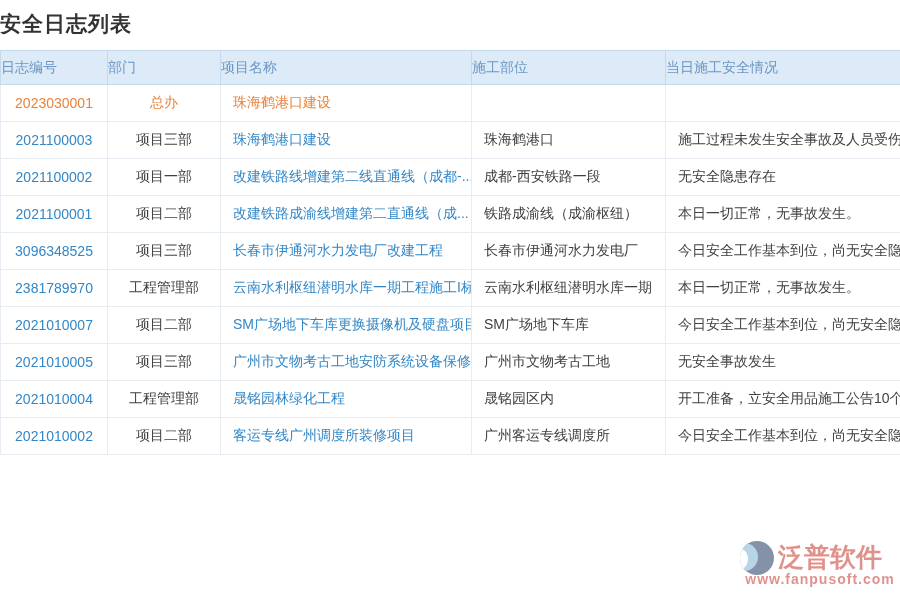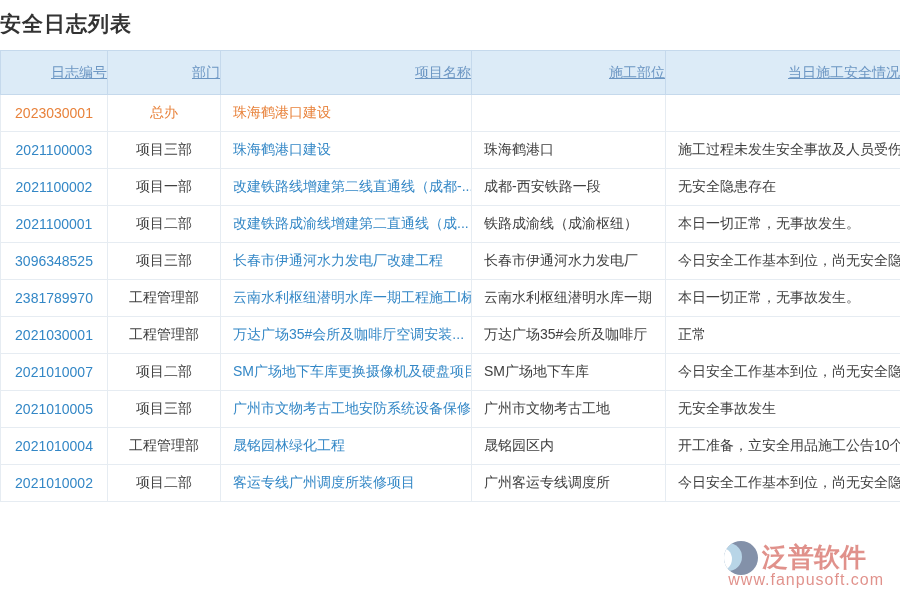--- a/index.html
+++ b/index.html
@@ -21,25 +21,24 @@
   table.log-table {
     width: 900px;
     border-collapse: collapse;
     table-layout: fixed;
     font-size: 14px;
   }
   table.log-table thead th {
     background: #dcebf7;
     color: #6c96c3;
     font-weight: normal;
-    height: 44px;
-    text-align: right;
+    height: 34px;
+    text-align: left;
     border: 1px solid #c5d9ec;
     border-bottom: 1px solid #c5d9ec;
-    text-decoration: underline;
   }
   table.log-table tbody td {
     height: 37px;
     border: 1px solid #e6ecf2;
     color: #404040;
     overflow: hidden;
     white-space: nowrap;
     background: #ffffff;
   }
   td.c1, td.c2 { text-align: center; }
@@ -52,21 +51,21 @@
   td.c3 a {
     color: #3387c6;
     text-decoration: none;
     cursor: pointer;
   }
   tr.highlight td { background: #e8f3fc; }
   tr.highlight td, tr.highlight td a { color: #e8823b !important; }
   
   .watermark {
     position: absolute;
-    right: 16px;
+    right: 0;
     bottom: 8px;
     width: 160px;
     height: 52px;
     opacity: 0.55;
     pointer-events: none;
   }
   .wm-row { display: flex; align-items: center; }
   .wm-logo {
     width: 34px; height: 34px;
     border-radius: 50%;
@@ -92,25 +91,26 @@
     background: #ffffff;
   }
   .wm-brand {
     font-size: 26px;
     font-weight: bold;
     color: #c8392e;
     margin-left: 4px;
     white-space: nowrap;
   }
   .wm-url {
-    font-size: 16px;
+    font-size: 14px;
     color: #c8392e;
-    text-align: right;
+    text-align: center;
     margin-top: -4px;
     letter-spacing: 1px;
+    font-weight: bold;
   }
 </style>
 </head>
 <body>
 
 <div class="page-title">安全日志列表</div>
 
 <table class="log-table">
   <colgroup>
     <col style="width:107px">
@@ -165,27 +165,20 @@
         <td class="c5">今日安全工作基本到位，尚无安全隐患...</td>
       </tr>
       <tr>
         <td class="c1"><a>2381789970</a></td>
         <td class="c2">工程管理部</td>
         <td class="c3"><a>云南水利枢纽潜明水库一期工程施工I标</a></td>
         <td class="c4">云南水利枢纽潜明水库一期</td>
         <td class="c5">本日一切正常，无事故发生。</td>
       </tr>
       <tr>
-        <td class="c1"><a>2021030001</a></td>
-        <td class="c2">工程管理部</td>
-        <td class="c3"><a>万达广场35#会所及咖啡厅空调安装...</a></td>
-        <td class="c4">万达广场35#会所及咖啡厅</td>
-        <td class="c5">正常</td>
-      </tr>
-      <tr>
         <td class="c1"><a>2021010007</a></td>
         <td class="c2">项目二部</td>
         <td class="c3"><a>SM广场地下车库更换摄像机及硬盘项目</a></td>
         <td class="c4">SM广场地下车库</td>
         <td class="c5">今日安全工作基本到位，尚无安全隐患...</td>
       </tr>
       <tr>
         <td class="c1"><a>2021010005</a></td>
         <td class="c2">项目三部</td>
         <td class="c3"><a>广州市文物考古工地安防系统设备保修</a></td>

